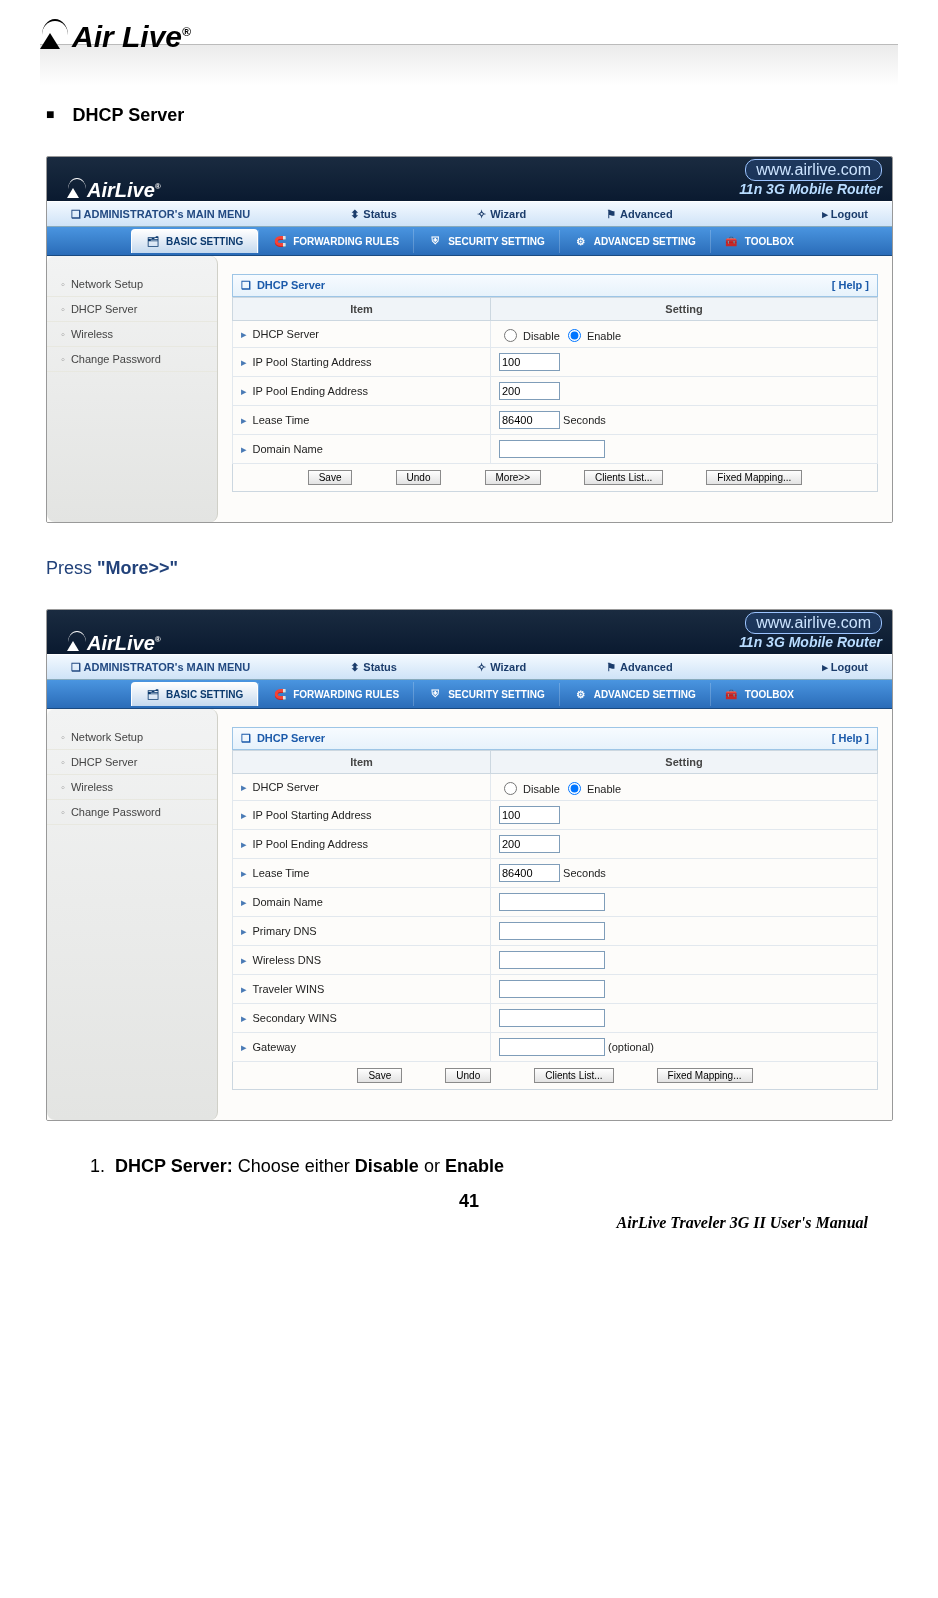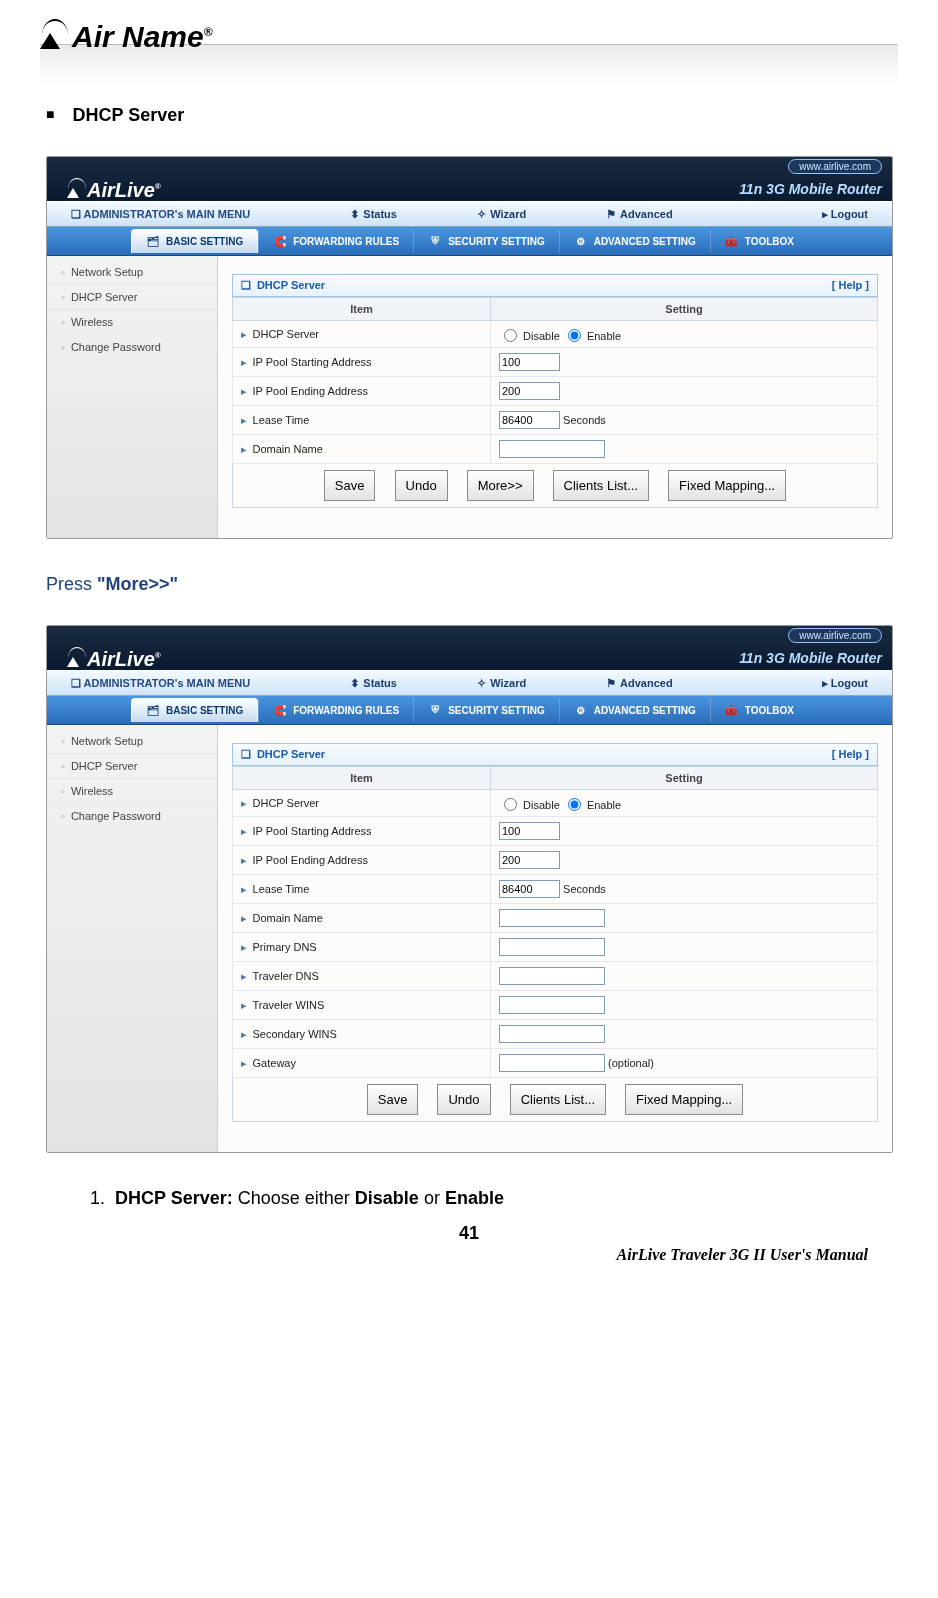--- a/index.html
+++ b/index.html
@@ -61,21 +61,21 @@
     font-style: italic;
     font-family: "Arial Black", Arial, sans-serif;
     font-size: 20px;
     padding: 22px 0 0 20px;
     display:inline-block;
   }
   .ss-logo span.reg {font-size:8px;vertical-align:super;}
   .ss-url-bubble {
     position:absolute; right:10px; top:2px;
     border:1px solid #9cc4ff; border-radius:10px;
-    padding:1px 10px; font-size:10px; color:#cce4ff;
+    padding:1px 10px; font-size:16px; color:#cce4ff;
     background: rgba(40,80,140,0.4);
   }
   .ss-router-label {
     position:absolute; right:10px; bottom:4px;
     font-style: italic; font-weight: bold; color:#b8dcff; font-size:14px;
   }
   .ss-mainmenu {
     background: linear-gradient(to bottom, #f3f9ff 0%, #cfe3f7 100%);
     height: 24px;
     border-top:1px solid #fff;
@@ -105,22 +105,23 @@
     background: linear-gradient(to bottom, #fefefe 0%, #dce8f5 60%, #c4d9ee 100%);
     color:#0b3a6e;
     border-radius:4px 4px 0 0;
     border:1px solid #fff; border-bottom:none;
   }
   .ss-tab .ticon {margin-right:6px; width:14px; text-align:center;}
   .ss-body { display:flex; background:#fdfcfa;}
   .ss-sidebar {
     width: 170px;
     background: linear-gradient(to bottom, #f2f3f3, #e3e4e2);
-    padding: 4px 0;
+    padding: 16px 0;
     border-right:1px solid #d0d0c8;
+    border-radius:8px;
   }
   .ss-sidebar .side-item {
     padding:6px 10px 6px 14px;
     border-bottom:1px solid #e8e8e0;
     color:#444; font-size:11px;
   }
   .ss-sidebar .side-item::before{content:"◦"; color:#999; margin-right:6px;}
   .ss-content { flex:1; padding: 18px 14px 30px 14px; }
   .panel-title {
     color:#1b5aaa; font-weight:bold; font-size:11px;
@@ -145,21 +146,21 @@
   input.text {
     font-size:11px; width:55px; border:1px solid #7f9db9; height:16px; padding:0 2px;
   }
   input.text.wide{width:100px;}
   .radio {vertical-align:-2px;}
   .btnbar {
     text-align:center; padding:6px 0;
     border:1px solid #ccd7e0; border-top:none;
   }
   button.ui {
-    font-size:13px; padding:7px 10px; margin:0 8px;
+    font-size:10px; padding:1px 10px; margin:0 20px;
     background: linear-gradient(to bottom,#fefefe,#e3e3e3);
     border:1px solid #8a8a8a;
   }
   .body-text {
     font-size:18px; color:#22427a; margin: 20px 0 30px 6px;
   }
   .body-list {
     font-size:18px; color:#000; margin:30px 0 14px 50px;
   }
   .page-number {
@@ -193,21 +194,21 @@
     content:"";position:absolute;left:1px;top:-4px;width:18px;height:10px;
     border-top:1.5px solid #fff;border-radius:50% 50% 0 0 / 100% 100% 0 0;
   }
 </style>
 </head>
 <body>
 
 <div class="page">
 
   <div class="page-header-logo">
-    <span class="logo-signal"></span><span>Air Name</span><span class="reg">®</span>
+    <span class="logo-signal"></span><span>Air Live</span><span class="reg">®</span>
   </div>
   <div class="header-swoosh"></div>
 
   <div class="section-heading">DHCP Server</div>
 
   <div class="screenshot">
     <div class="ss-brandbar">
       <span class="ss-logo">
         <span class="ss-logo-signal"></span><span>AirLive</span><span class="reg">®</span>
       </span>
@@ -379,21 +380,21 @@
           </tr>
           <tr>
             <td class="label">Domain Name</td>
             <td><input class="text wide" style=""></td>
           </tr>
           <tr>
             <td class="label">Primary DNS</td>
             <td><input class="text wide" style=""></td>
           </tr>
           <tr>
-            <td class="label">Traveler DNS</td>
+            <td class="label">Wireless DNS</td>
             <td><input class="text wide" style=""></td>
           </tr>
           <tr>
             <td class="label">Traveler WINS</td>
             <td><input class="text wide" style=""></td>
           </tr>
           <tr>
             <td class="label">Secondary WINS</td>
             <td><input class="text wide" style=""></td>
           </tr>

